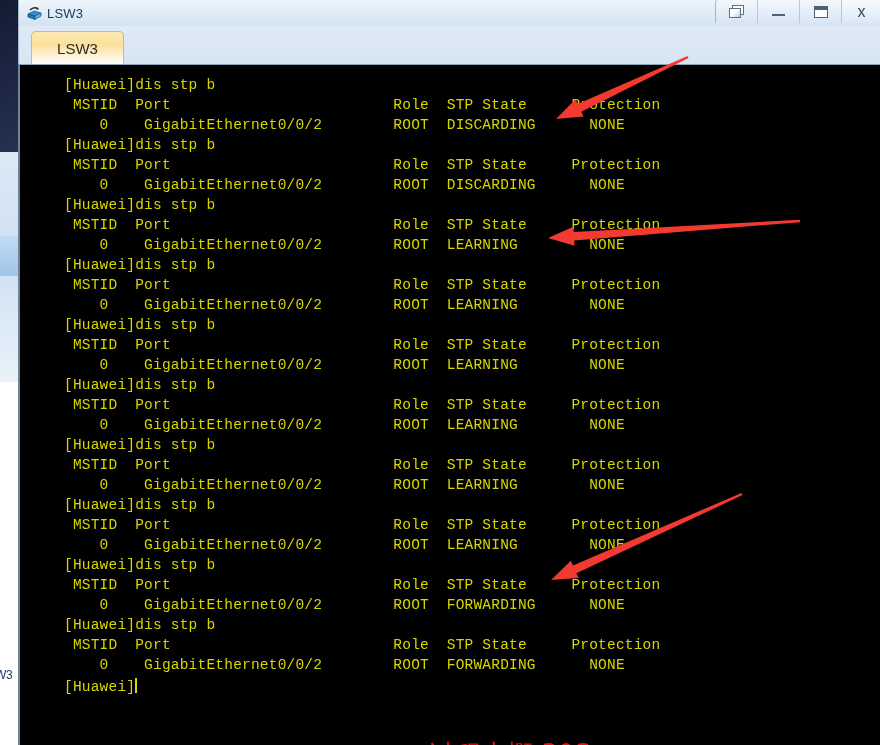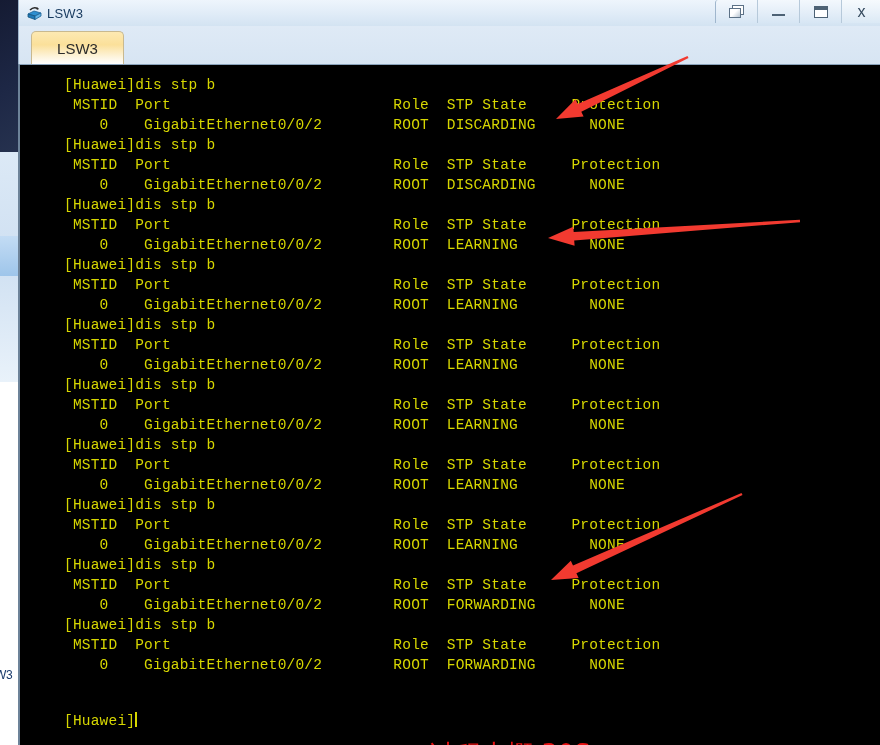--- a/index.html
+++ b/index.html
@@ -309,21 +309,21 @@
         <div class="term-line" style="top: 406px;">    0    GigabitEthernet0/0/2        ROOT  LEARNING        NONE</div>
         <div class="term-line" style="top: 426px;">[Huawei]dis stp b</div>
         <div class="term-line" style="top: 446px;"> MSTID  Port                         Role  STP State     Protection</div>
         <div class="term-line" style="top: 466px;">    0    GigabitEthernet0/0/2        ROOT  LEARNING        NONE</div>
         <div class="term-line" style="top: 486px;">[Huawei]dis stp b</div>
         <div class="term-line" style="top: 506px;"> MSTID  Port                         Role  STP State     Protection</div>
         <div class="term-line" style="top: 526px;">    0    GigabitEthernet0/0/2        ROOT  FORWARDING      NONE</div>
         <div class="term-line" style="top: 546px;">[Huawei]dis stp b</div>
         <div class="term-line" style="top: 566px;"> MSTID  Port                         Role  STP State     Protection</div>
         <div class="term-line" style="top: 586px;">    0    GigabitEthernet0/0/2        ROOT  FORWARDING      NONE</div>
-        <div class="term-line" style="top: 642px; text-align: right;">[Huawei]<span class="cursor"></span></div>
+        <div class="term-line" style="top: 608px; text-align: right;">[Huawei]<span class="cursor"></span></div>
       </div>
 
     <div class="anno-cn" style="left:409px; top:672px;">过程大概 30S</div>
 
   </div>
 
   <svg class="arrows" id="arrow-svg">
       <polygon points="687.5,55.9 577.7,104.1 575.5,99.3 556.0,119.0 583.6,116.5 581.3,111.7 688.5,58.1" fill="#f23a30"></polygon>
       <polygon points="799.9,219.8 573.7,232.1 573.3,226.8 548.0,238.0 574.6,245.7 574.2,240.4 800.1,222.2" fill="#f23a30"></polygon>
       <polygon points="741.5,492.9 573.0,565.5 570.8,560.7 551.0,580.0 578.6,578.0 576.4,573.2 742.5,495.1" fill="#f23a30"></polygon>

